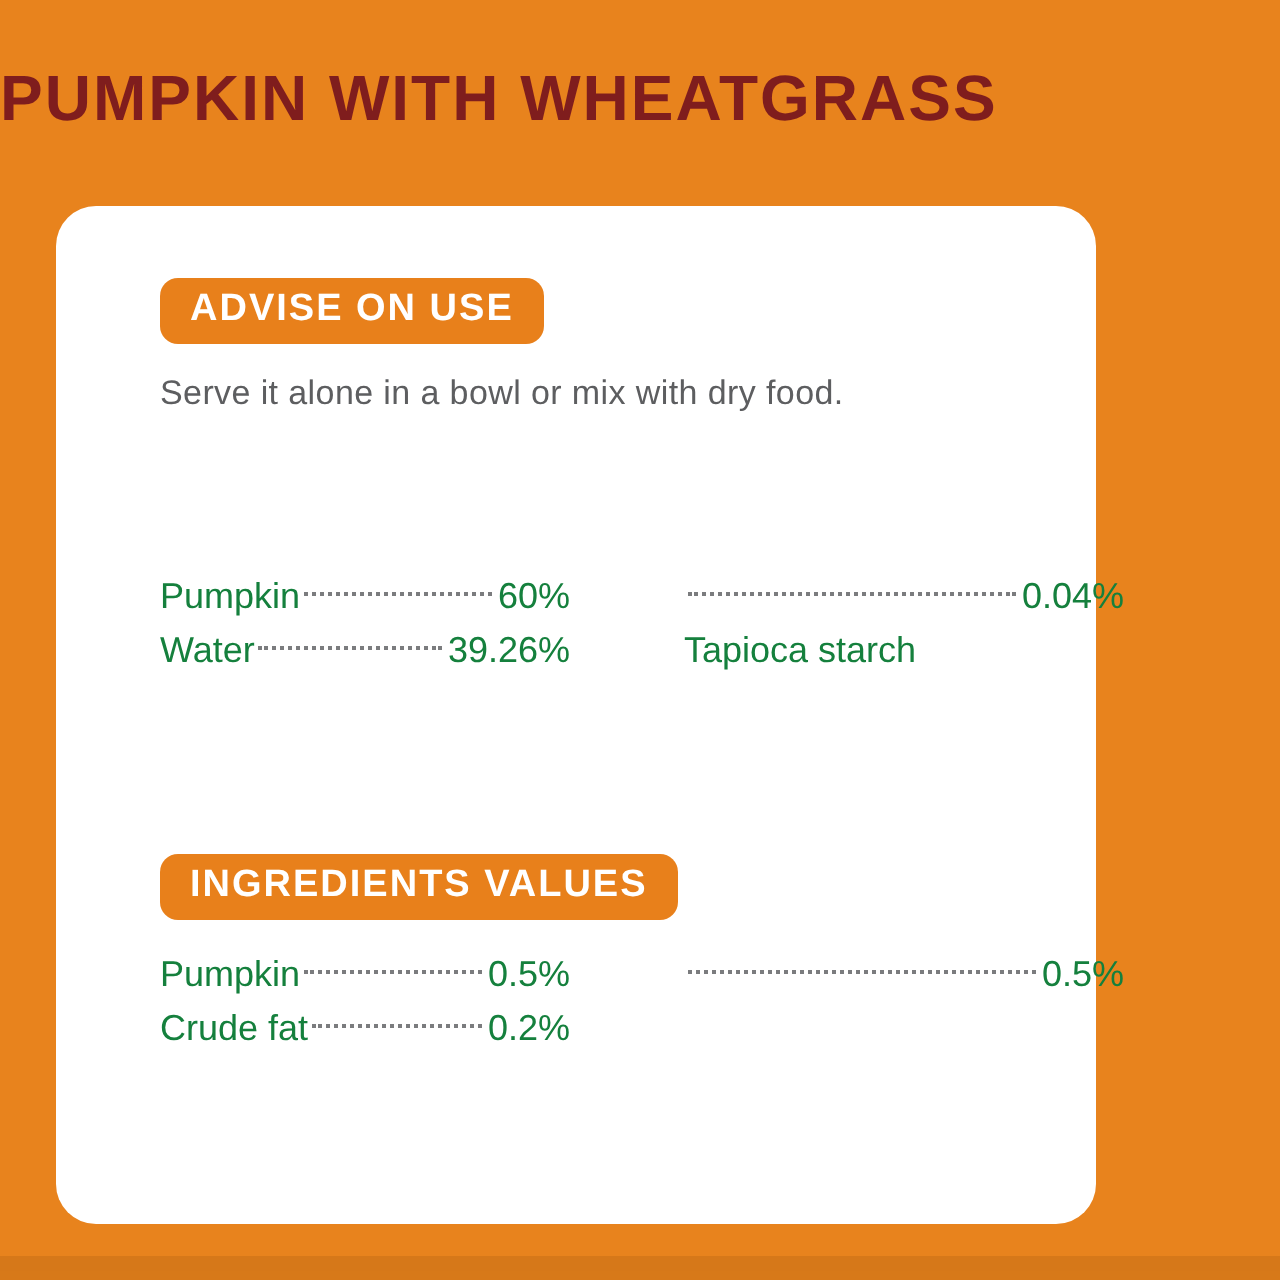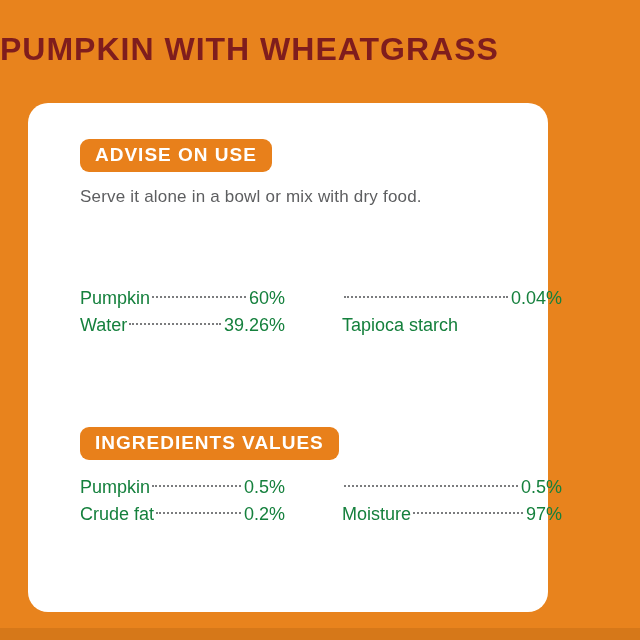--- a/index.html
+++ b/index.html
@@ -141,24 +141,19 @@
           <span class="label">Crude fat</span>
           <span class="leader"></span>
           <span class="value">0.2%</span>
         </div>
       </div>
       <div>
         <div class="row">
           <span class="leader"></span>
           <span class="value">0.5%</span>
         </div>
-        <div class="row">
-          <span class="label">Moisture</span>
-          <span class="leader"></span>
-          <span class="value">97%</span>
-        </div>
       </div>
     </div>
   </div>
 
 </div>
 
 <div class="bottom-shade"></div>
 
 </body></html>

